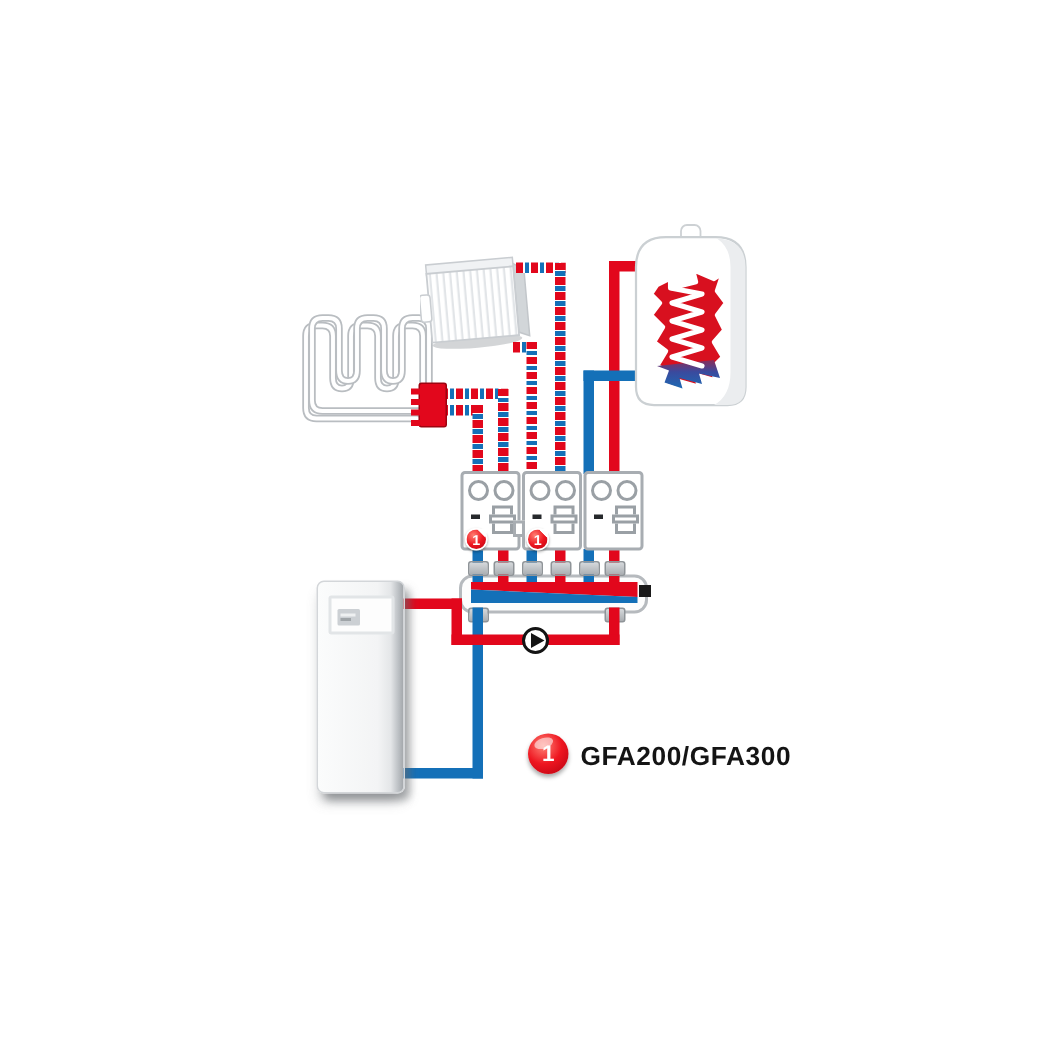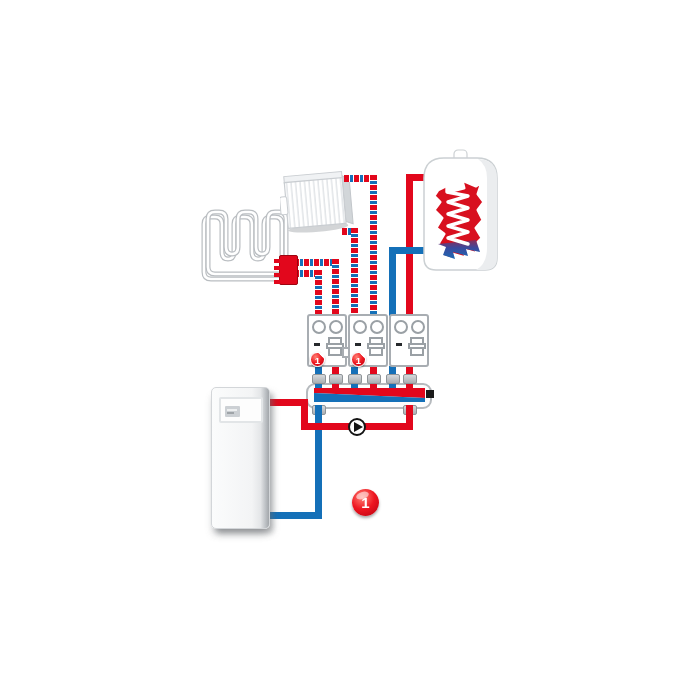--- a/index.html
+++ b/index.html
@@ -197,14 +197,15 @@
   <div class="pgroup" style="left:389px;">
     <div class="pg-circle" style="left:3px;top:4px;"></div>
     <div class="pg-circle" style="left:20px;top:4px;"></div>
     <div class="pg-dash"></div>
     <div class="pg-body"></div>
     <div class="pg-band"></div>
   </div>
   <div class="pg-connector"></div>
 
   <div class="legend-badge">1</div>
+  <div class="legend-text">GFA200/GFA300</div>
 
 </div>
 
 </body></html>

